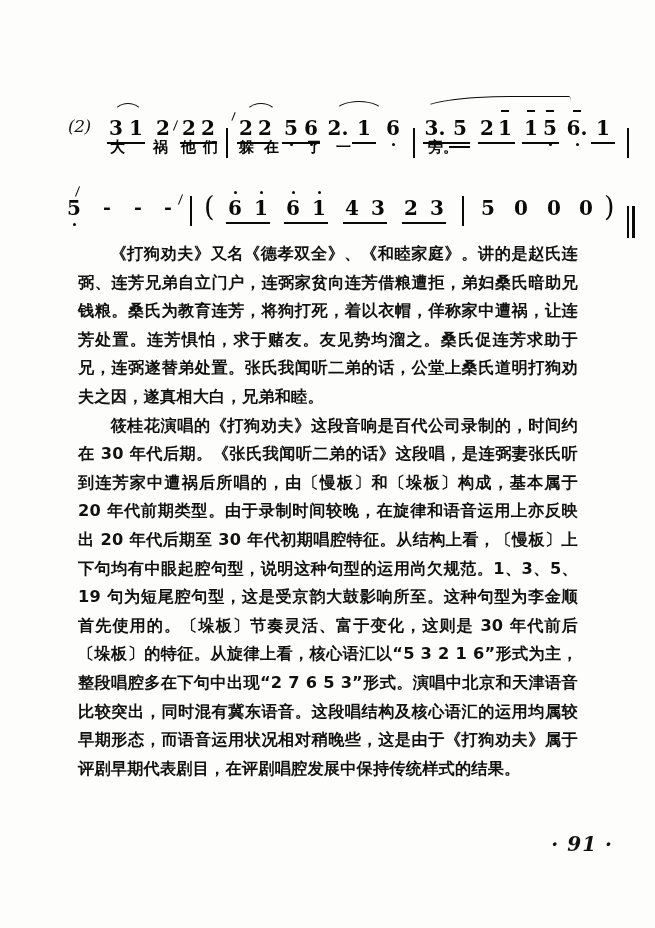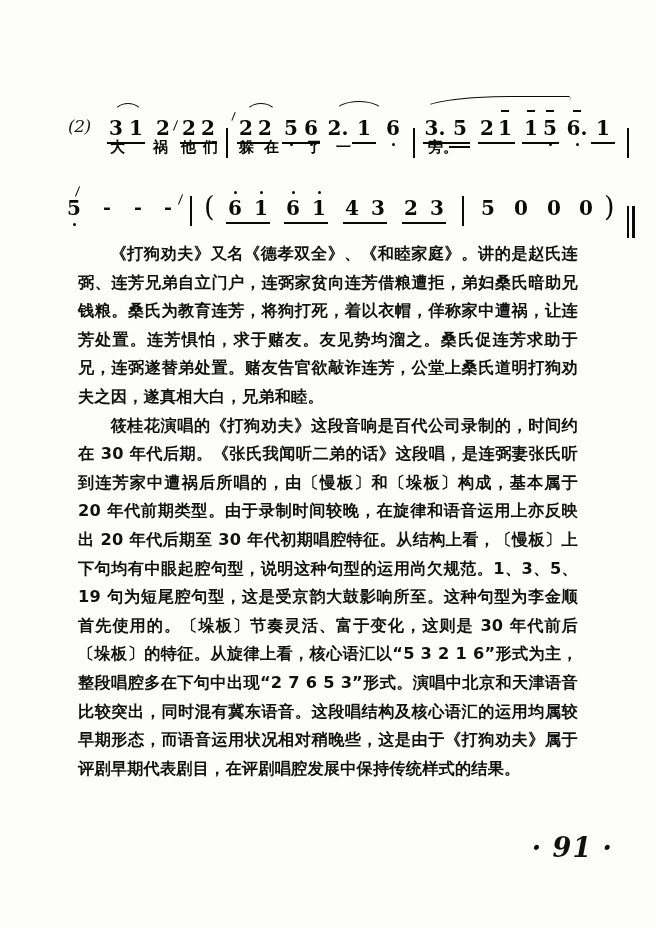--- a/index.html
+++ b/index.html
@@ -219,21 +219,21 @@
   .para + .para { margin-top: 0; }
 
   
   .page-number {
     position: absolute;
     left: 0;
     right: 42px;
     top: 832px;
     text-align: right;
     font-family: "DejaVu Serif", serif;
-    font-size: 27px;
+    font-size: 20px;
     font-style: italic;
     font-weight: bold;
     color: #111;
     letter-spacing: 1px;
   }
 
   .watermark {
     position: absolute;
     right: 14px;
     bottom: 10px;
@@ -381,20 +381,20 @@
 
         <div class="barline-final" style="left:627px;">
           <i style="left:0;"></i>
           <i class="thick"></i>
         </div>
       </div>
     </div>
   </div>
 
   <div class="body-text">
-    <p class="para">《打狗劝夫》又名《德孝双全》、《和睦家庭》。讲的是赵氏连弼、连芳兄弟自立门户，连弼家贫向连芳借粮遭拒，弟妇桑氏暗助兄钱粮。桑氏为教育连芳，将狗打死，着以衣帽，佯称家中遭祸，让连芳处置。连芳惧怕，求于赌友。友见势均溜之。桑氏促连芳求助于兄，连弼遂替弟处置。赌友告官欲敲诈连芳，公堂上桑氏道明打狗劝夫之因，遂真相大白，兄弟和睦。</p>
+    <p class="para">《打狗劝夫》又名《德孝双全》、《和睦家庭》。讲的是赵氏连弼、连芳兄弟自立门户，连弼家贫向连芳借粮遭拒，弟妇桑氏暗助兄钱粮。桑氏为教育连芳，将狗打死，着以衣帽，佯称家中遭祸，让连芳处置。连芳惧怕，求于赌友。友见势均溜之。桑氏促连芳求助于兄，连弼遂替弟处置。张氏我闻听二弟的话，公堂上桑氏道明打狗劝夫之因，遂真相大白，兄弟和睦。</p>
     <p class="para">筱桂花演唱的《打狗劝夫》这段音响是百代公司录制的，时间约在 30 年代后期。《张氏我闻听二弟的话》这段唱，是连弼妻张氏听到连芳家中遭祸后所唱的，由〔慢板〕和〔垛板〕构成，基本属于 20 年代前期类型。由于录制时间较晚，在旋律和语音运用上亦反映出 20 年代后期至 30 年代初期唱腔特征。从结构上看，〔慢板〕上下句均有中眼起腔句型，说明这种句型的运用尚欠规范。1、3、5、19 句为短尾腔句型，这是受京韵大鼓影响所至。这种句型为李金顺首先使用的。〔垛板〕节奏灵活、富于变化，这则是 30 年代前后〔垛板〕的特征。从旋律上看，核心语汇以“5 3 2 1 6”形式为主，整段唱腔多在下句中出现“2 7 6 5 3”形式。演唱中北京和天津语音比较突出，同时混有冀东语音。这段唱结构及核心语汇的运用均属较早期形态，而语音运用状况相对稍晚些，这是由于《打狗劝夫》属于评剧早期代表剧目，在评剧唱腔发展中保持传统样式的结果。</p>
   </div>
 
   <div class="page-number">· 91 ·</div>
 
 
 </div>
 
 </body></html>

